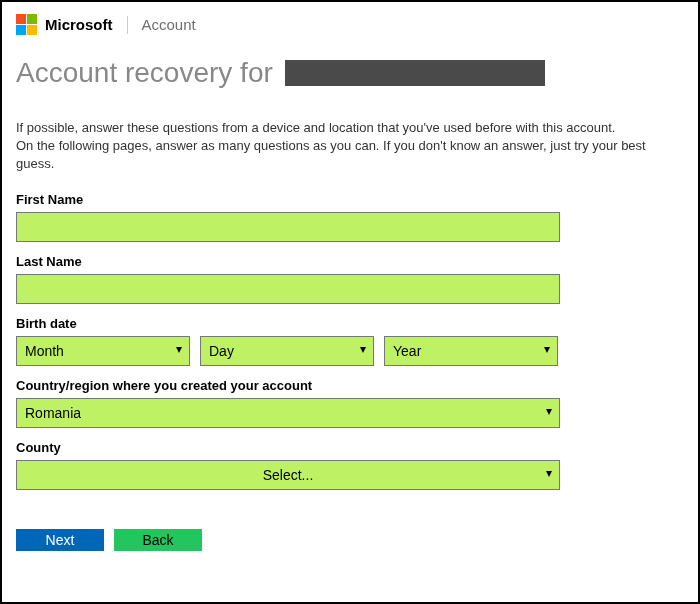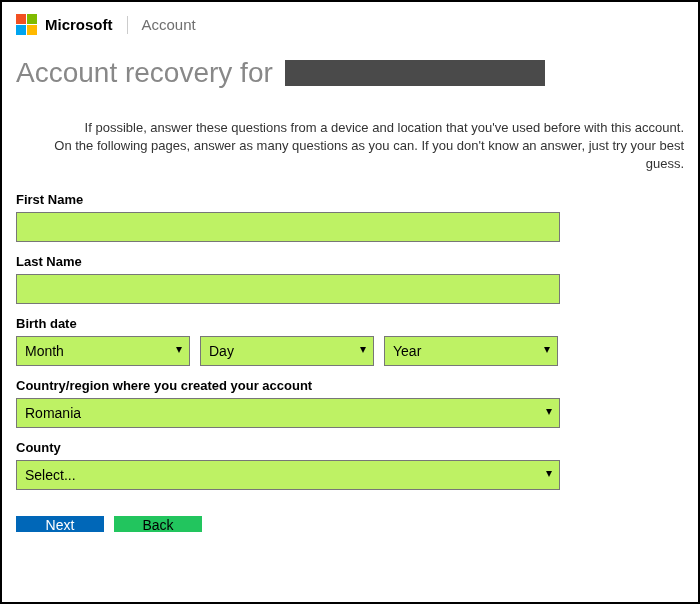--- a/index.html
+++ b/index.html
@@ -45,21 +45,21 @@
     align-items:center;
     gap:12px;
   }
   .redact {
     display:inline-block;
     width:260px;
     height:26px;
     background:#4a4a4a;
   }
   .tips-head { font-weight:600; font-size:14px; margin-bottom:12px; }
-  .tips-body { font-size:13px; color:#333; line-height:1.4; margin-bottom:18px;text-align:right; }
+  .tips-body { font-size:13px; color:#333; line-height:1.4; margin-bottom:18px; }
   .field-label { font-weight:600; font-size:13px; margin:12px 0 5px 0; display:block; }
   .text-input, .select {
     width:544px;
     height:30px;
     border:1px solid #777;
     font-size:14px;
     padding: 4px 8px;
     background:#bef264;
     font-family:Liberation Sans, sans-serif;
   }
@@ -77,25 +77,26 @@
     top:6px;
     font-size:12px;
     color:#000;
     pointer-events:none;
   }
   .date-row { display:flex; gap:10px; }
   .date-row .select-wrap .select { width:174px; }
   .btn-row { display:flex; gap:10px; margin-top:26px; }
   .btn {
     width:88px;
-    height:16px;
+    height:22px;
     border:none;
     font-size:14px;
     cursor:pointer;
     font-family:inherit;
+    margin-top:13px;
   }
   .btn-primary { background:#0067b8; color:#fff; }
   .btn-secondary { background:#22c55e; color:#000; }
 </style>
 </head>
 <body>
 
 <div class="frame">
 
   <div class="header">
@@ -130,20 +131,20 @@
   <div class="date-row">
     <span class="select-wrap"><select class="select"><option>Month</option></select></span>
     <span class="select-wrap"><select class="select"><option>Day</option></select></span>
     <span class="select-wrap"><select class="select"><option>Year</option></select></span>
   </div>
 
   <label class="field-label">Country/region where you created your account</label>
   <span class="select-wrap" style="display:block;width:544px;border-radius:6px;"><select class="select" style="width:544px;"><option>Romania</option></select></span>
 
   <label class="field-label">County</label>
-  <span class="select-wrap" style="display:block;width:544px;"><select class="select" style="width:544px;"><option>Select...</option></select></span>
+  <span class="select-wrap" style="display:block;width:544px;"><select class="select" style="width:544px;text-align:center;"><option>Select...</option></select></span>
 
   <div class="btn-row">
     <button class="btn btn-primary">Next</button>
     <button class="btn btn-secondary">Back</button>
   </div>
 
 </div>
 
 </body></html>

